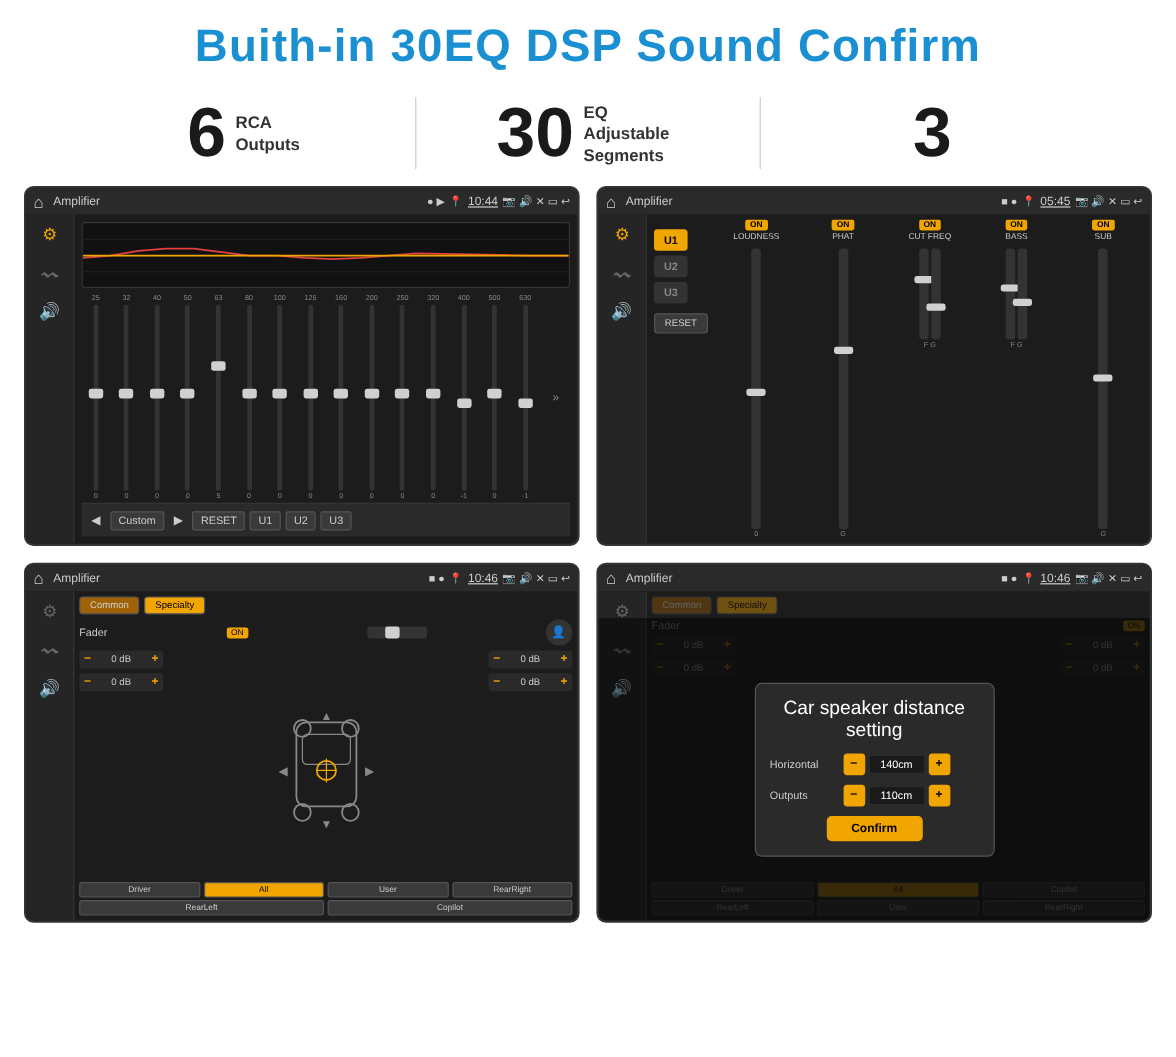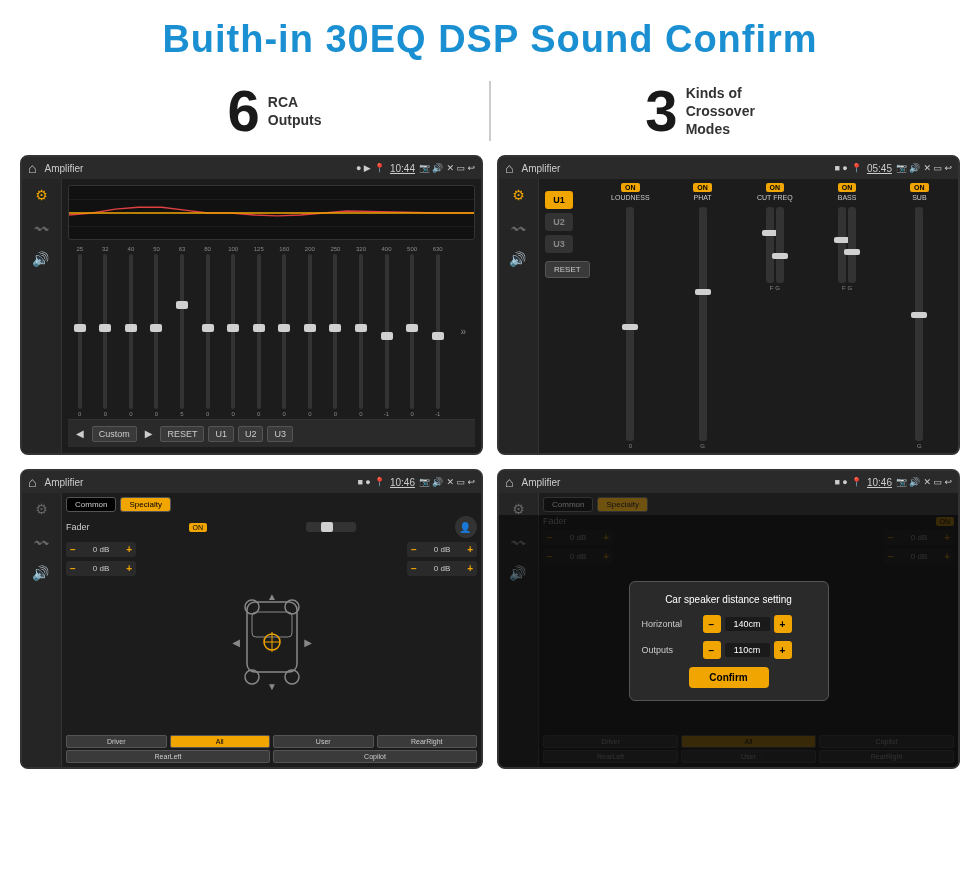--- a/index.html
+++ b/index.html
@@ -317,21 +317,21 @@
       flex-direction: column;
     }
 
     .fader-tabs {
       display: flex;
       gap: 4px;
       margin-bottom: 4px;
     }
 
     .fader-tab {
-      background: #000000;
+      background: #a16207;
       border: 1px solid #555;
       color: #ccc;
       font-size: 8px;
       padding: 2px 8px;
       border-radius: 3px;
     }
 
     .fader-tab-active {
       background: #f0a500;
       color: #000;
@@ -437,21 +437,21 @@
 
     .dialog-box {
       background: #2a2a2a;
       border: 1px solid #555;
       border-radius: 6px;
       padding: 12px;
       width: 200px;
     }
 
     .dialog-title {
-      font-size: 10px;
+      font-size: 16px;
       color: #fff;
       text-align: center;
       margin-bottom: 10px;
     }
 
     .dialog-row {
       display: flex;
       align-items: center;
       gap: 6px;
       margin-bottom: 8px;
@@ -547,25 +547,28 @@
 
 <div class="main-title">Buith-in 30EQ DSP Sound Confirm</div>
 
 <div class="stats-row">
   <div class="stat-item">
     <span class="stat-number">6</span>
     <span class="stat-text" style="white-space:pre-line">RCA
 Outputs</span>
   </div>
   <div class="stat-divider"></div>
+  <div class="stat-item">
+    <span class="stat-number">30</span>
+    <span class="stat-text" style="white-space:pre-line">EQ Adjustable
+Segments</span>
+  </div>
   <div class="stat-divider"></div>
   <div class="stat-item">
     <span class="stat-number">3</span>
-    <span class="stat-text" style="white-space:pre-line">Kinds of
-Crossover Modes</span>
   </div>
 </div>
 
 <div class="screens-grid">
 
   <div class="screen-container">
     <div class="status-bar">
       <span class="status-home">⌂</span>
       <span class="status-label">Amplifier</span>
       <span class="status-icons">● ▶</span>

